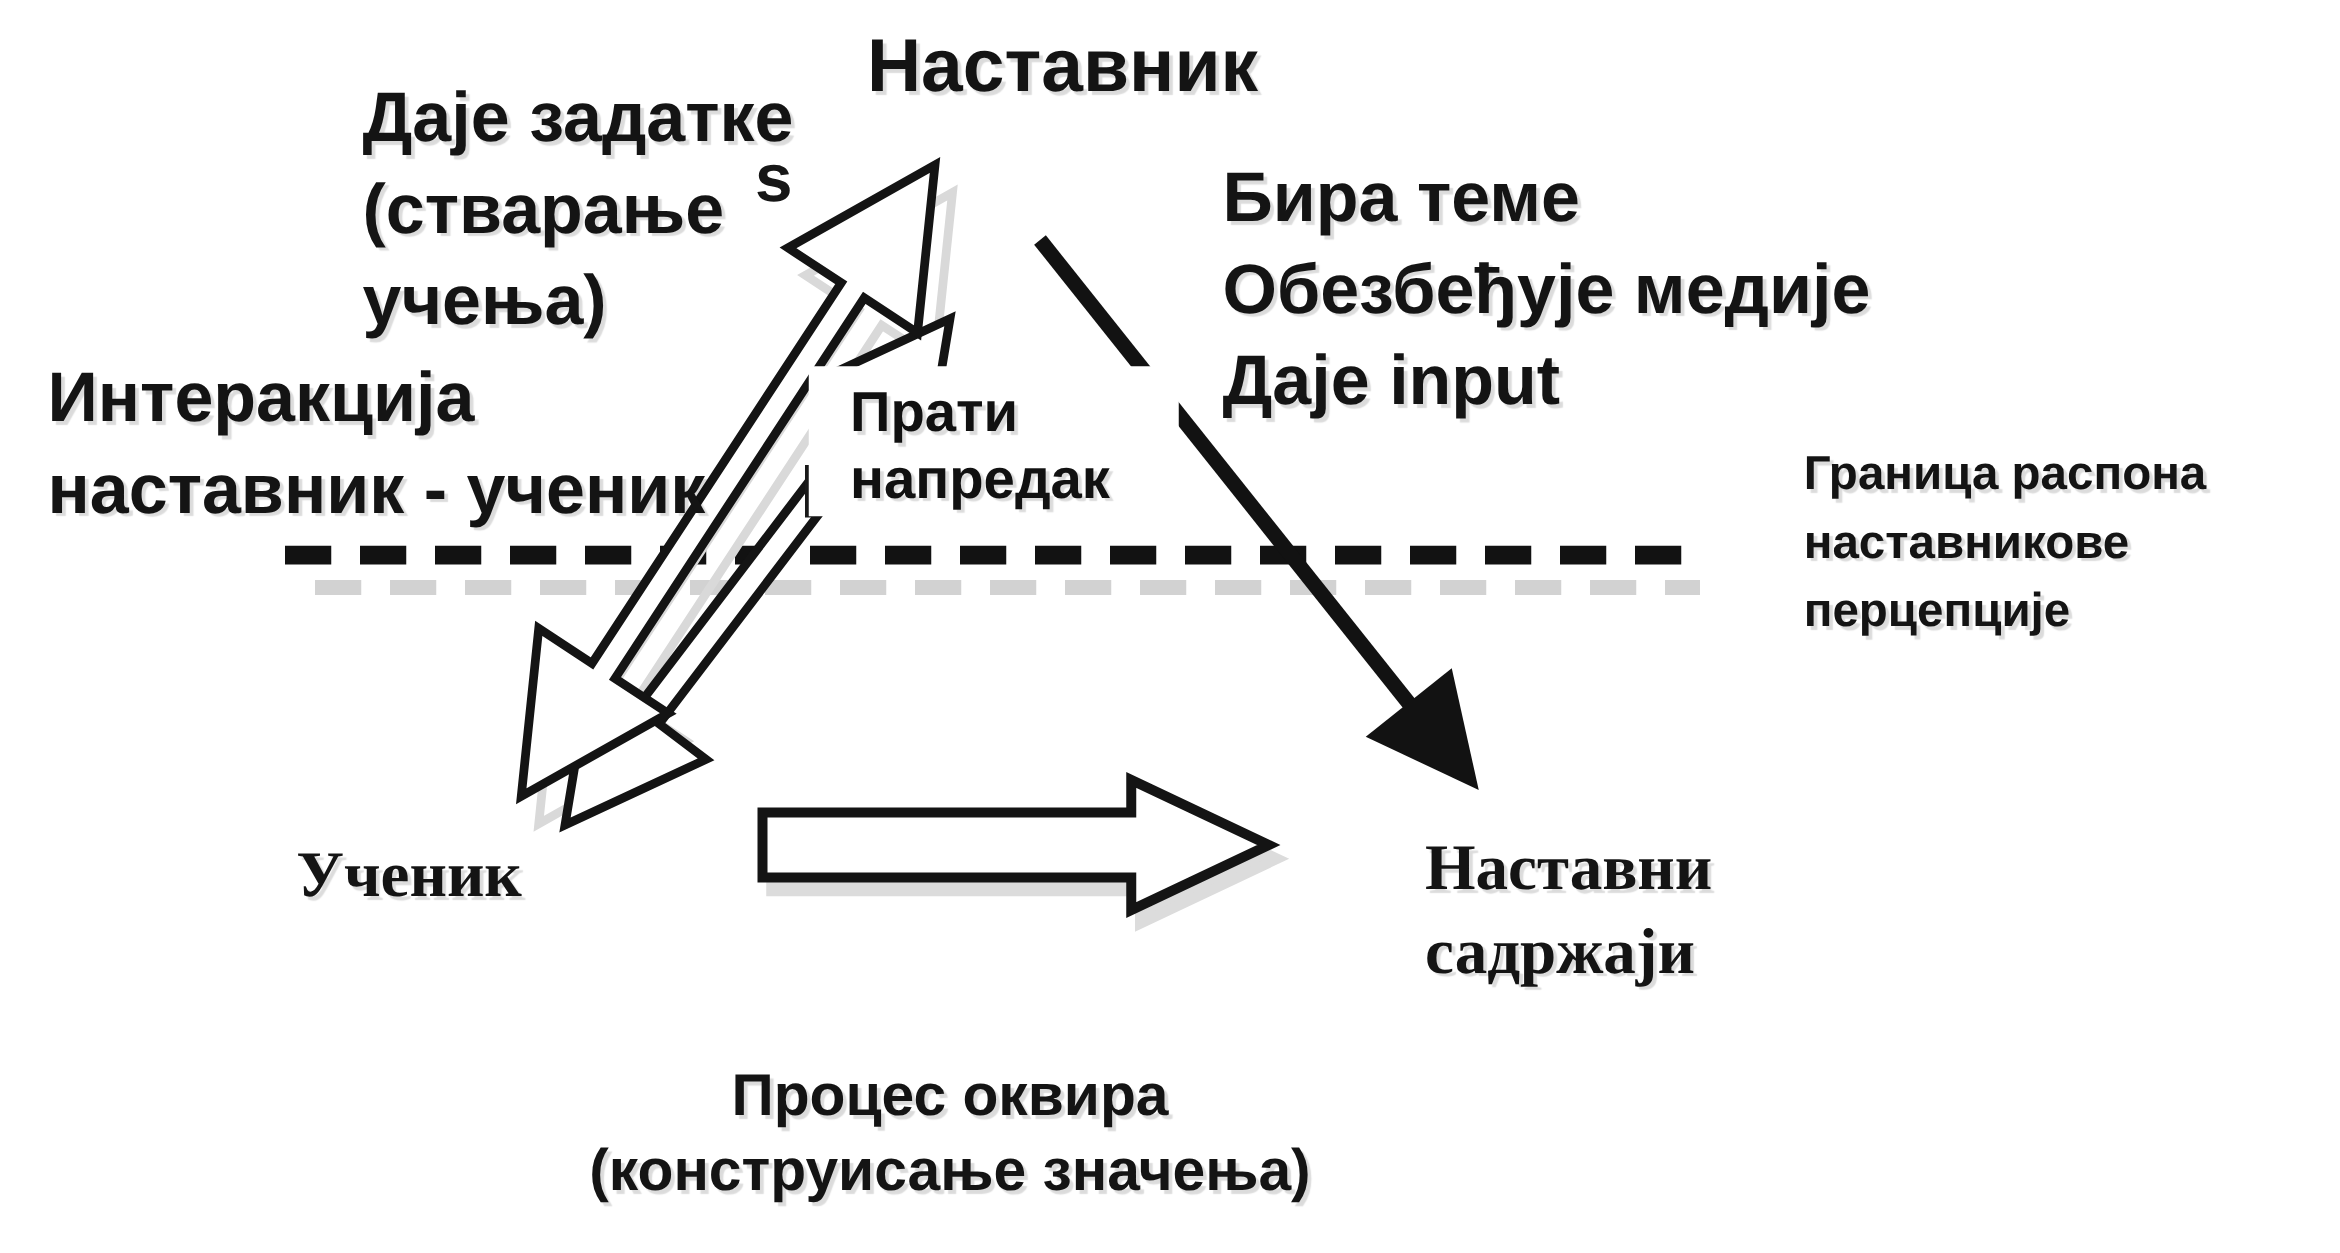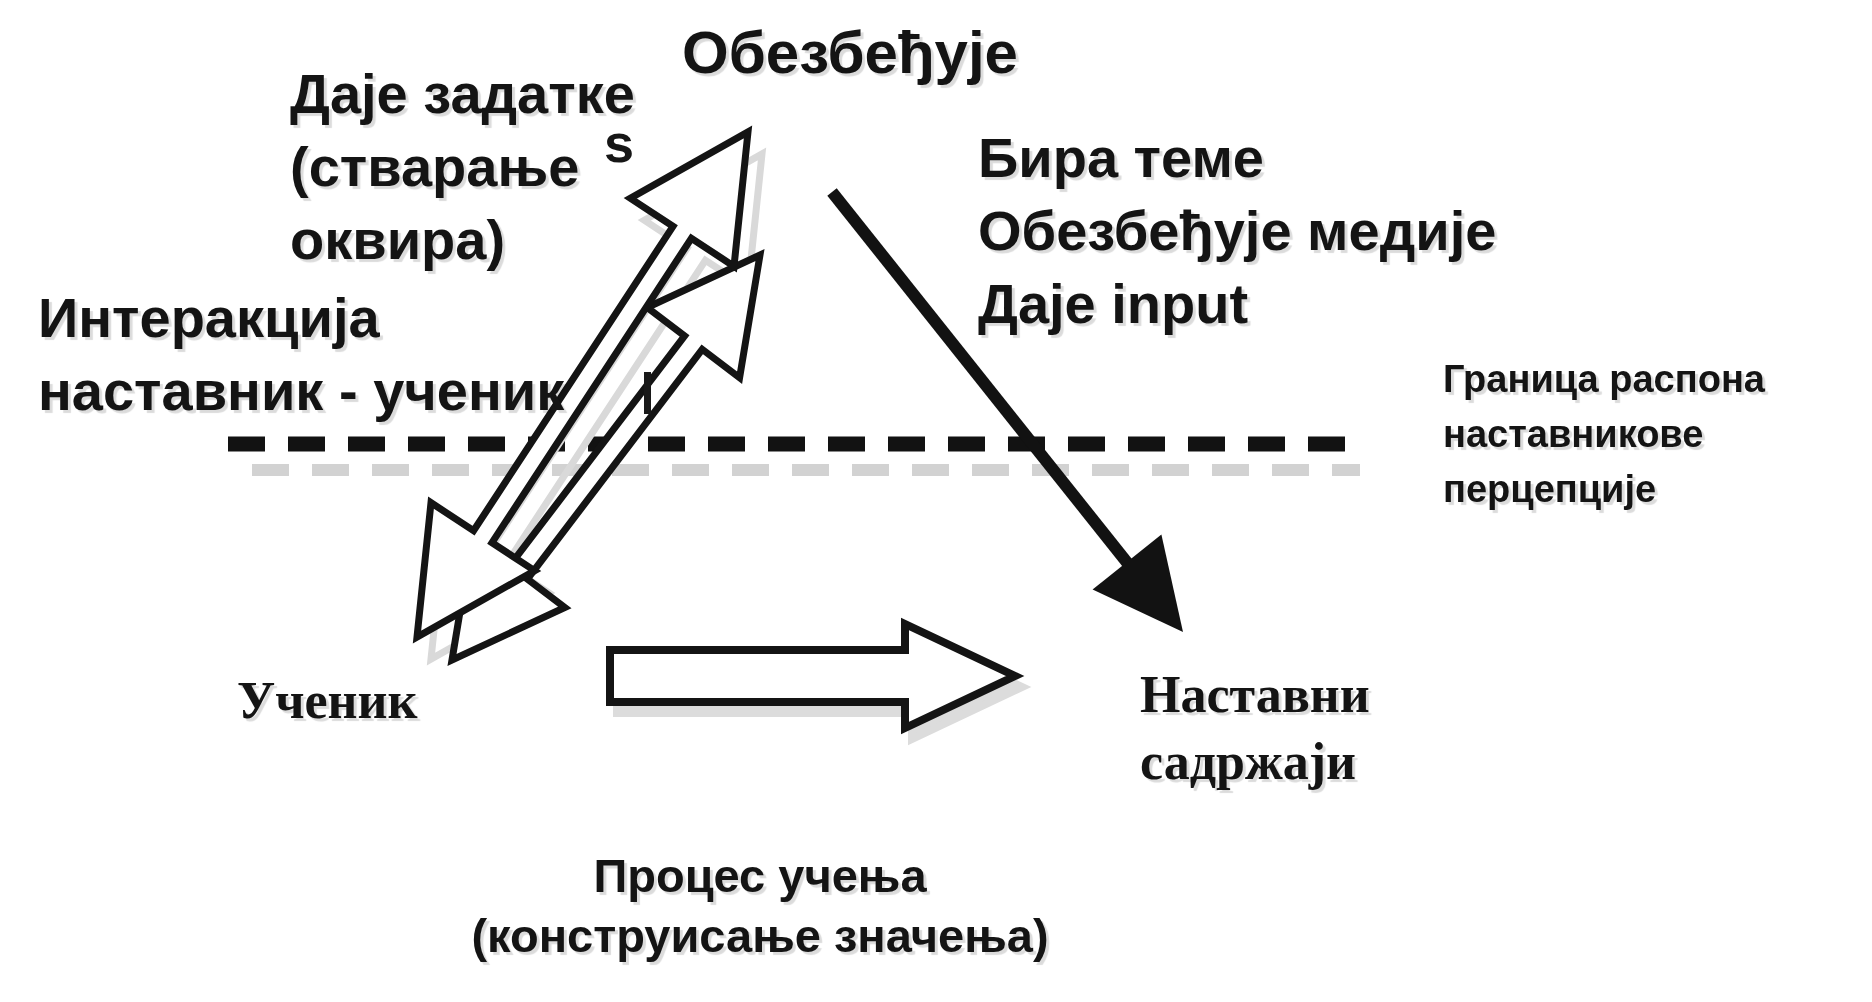--- a/index.html
+++ b/index.html
@@ -63,54 +63,58 @@
     <polygon points="610,650 905,650 905,624 1015,676 905,728 905,702 610,702" fill="#ffffff" stroke="#141414" stroke-width="8" stroke-linejoin="miter"></polygon>
 
     <line x1="832" y1="192" x2="1133" y2="570" stroke="#121212" stroke-width="12"></line>
     <polygon points="1183,632 1092.6,589.4 1161.4,534.6" fill="#121212"></polygon>
   </svg>
 
   <div id="fragment-s">ѕ</div>
   <div id="fragment-bar"></div>
 
   <div class="lbl node" style="left:600px;top:18px;width:500px;text-align:center;">
-    <span>Обезбеђује</span>
+    <span>Наставник</span>
   </div>
 
   <div class="lbl node-big" style="left:237px;top:668px;">
     <span>Ученик</span>
   </div>
 
   <div class="lbl node-big" style="left:1140px;top:662px;">
     <span>Наставни</span>
     <span>садржаји</span>
   </div>
 
   <div class="lbl side" style="left:290px;top:58px;">
     <span>Даје задатке</span>
     <span>(стварање</span>
-    <span>оквира)</span>
+    <span>учења)</span>
   </div>
 
   <div class="lbl side" style="left:978px;top:122px;">
     <span>Бира теме</span>
     <span>Обезбеђује медије</span>
     <span><span class="inline">Даје </span><span class="italic">input</span></span>
   </div>
 
   <div class="lbl side" style="left:38px;top:282px;">
     <span>Интеракција</span>
     <span>наставник - ученик</span>
   </div>
 
   <div class="lbl side-sm" style="left:1443px;top:352px;line-height:55px;">
     <span>Граница распона</span>
     <span>наставникове</span>
     <span>перцепције</span>
   </div>
 
+  <div id="prati-box">
+    <span style="display:block;">Прати</span>
+    <span style="display:block;">напредак</span>
+  </div>
 
   <div class="lbl side" id="center-text" style="left:400px;top:846px;width:720px;line-height:60px;font-size:47px;">
-    <span>Процес учења</span>
+    <span>Процес оквира</span>
     <span>(конструисање значења)</span>
   </div>
 
 </div>
 
 </body></html>

